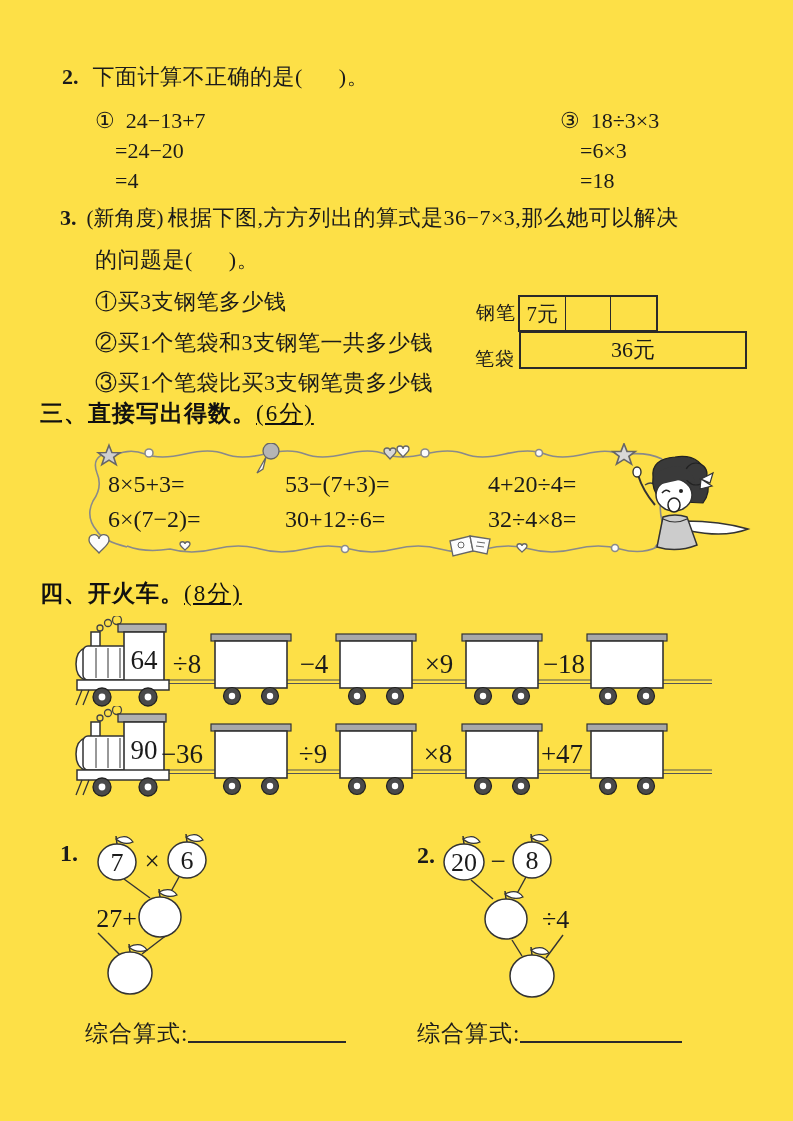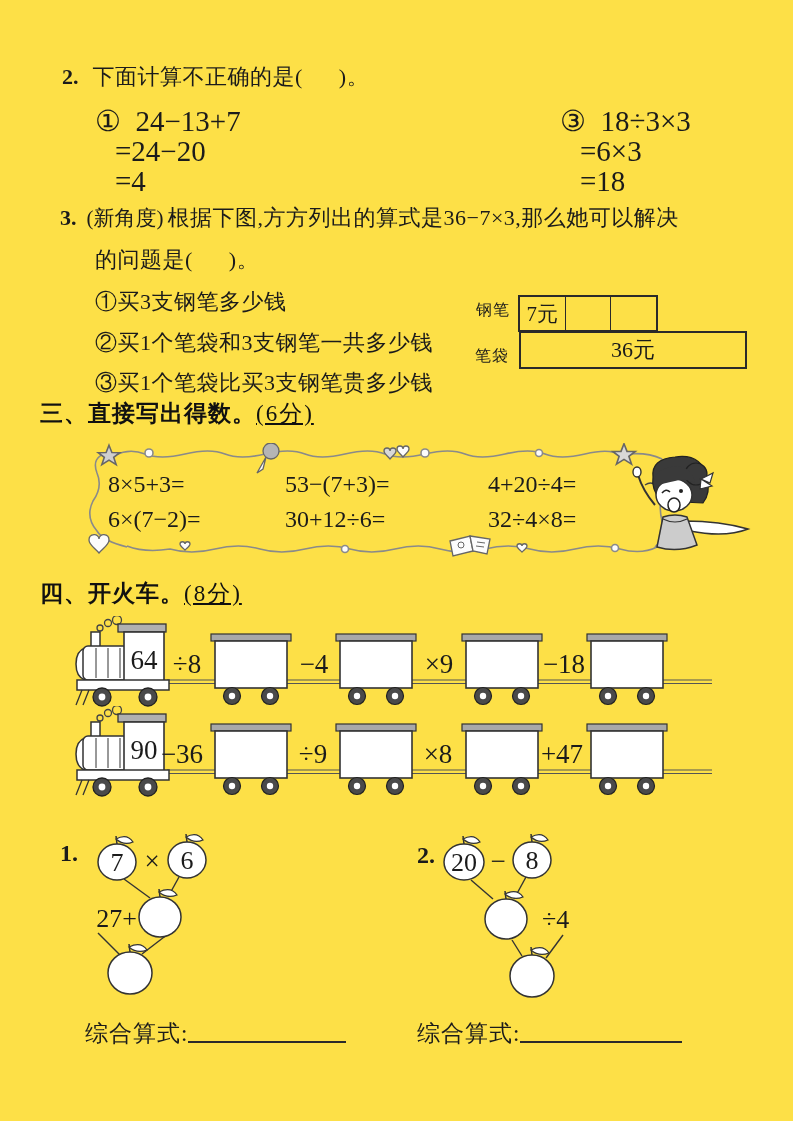--- a/index.html
+++ b/index.html
@@ -6,31 +6,31 @@
   .page{
     position:relative;width:793px;height:1121px;margin:0 auto;
     background:#fde047;overflow:hidden;
     font-family:"Liberation Serif","DejaVu Serif",serif;
     color:#1b1b1b;
   }
   .abs{position:absolute;}
   .qnum{font-weight:700;font-size:22px;}
   .qtext{font-size:22px;letter-spacing:0.5px;}
   .kai{font-size:21px;}
-  .opt-col{position:absolute;font-size:29px;line-height:30px;white-space:nowrap;}
+  .opt-col{position:absolute;font-size:22px;line-height:30px;white-space:nowrap;}
   .opt-step{padding-left:20px;}
   .hdr{
     font-family:"Liberation Sans","DejaVu Sans",sans-serif;
     font-weight:700;font-size:23px;color:#111;white-space:nowrap;letter-spacing:1px;
   }
   .hdr .score{font-family:"Liberation Serif","DejaVu Serif",serif;font-weight:400;letter-spacing:2px;text-decoration:underline;}
   .hdr .tag{font-family:"Liberation Serif","DejaVu Serif",serif;font-weight:400;font-size:21px;letter-spacing:0;}
   
   .bar-diagram{width:300px;height:82px;}
-  .bar-label{position:absolute;font-size:16px;letter-spacing:1px;}
+  .bar-label{position:absolute;font-size:19px;letter-spacing:1px;}
   .pen-bar{position:absolute;left:50px;top:5px;width:136px;height:33px;border:2px solid #2a2a2a;display:flex;}
   .pen-cell{flex:1;border-right:1.5px solid #2a2a2a;font-size:21px;display:flex;align-items:center;justify-content:center;}
   .pen-cell:last-child{border-right:none;}
   .bag-bar{position:absolute;left:51px;top:41px;width:224px;height:34px;border:2px solid #2a2a2a;
     display:flex;align-items:center;justify-content:center;font-size:22px;}
   
   .calc{position:absolute;font-size:24px;white-space:nowrap;}
   
   .ans-row{position:absolute;font-size:23px;white-space:nowrap;letter-spacing:1px;}
   .ans-line{display:inline-block;width:160px;height:22px;border-bottom:2px solid #2a2a2a;vertical-align:-2px;}

